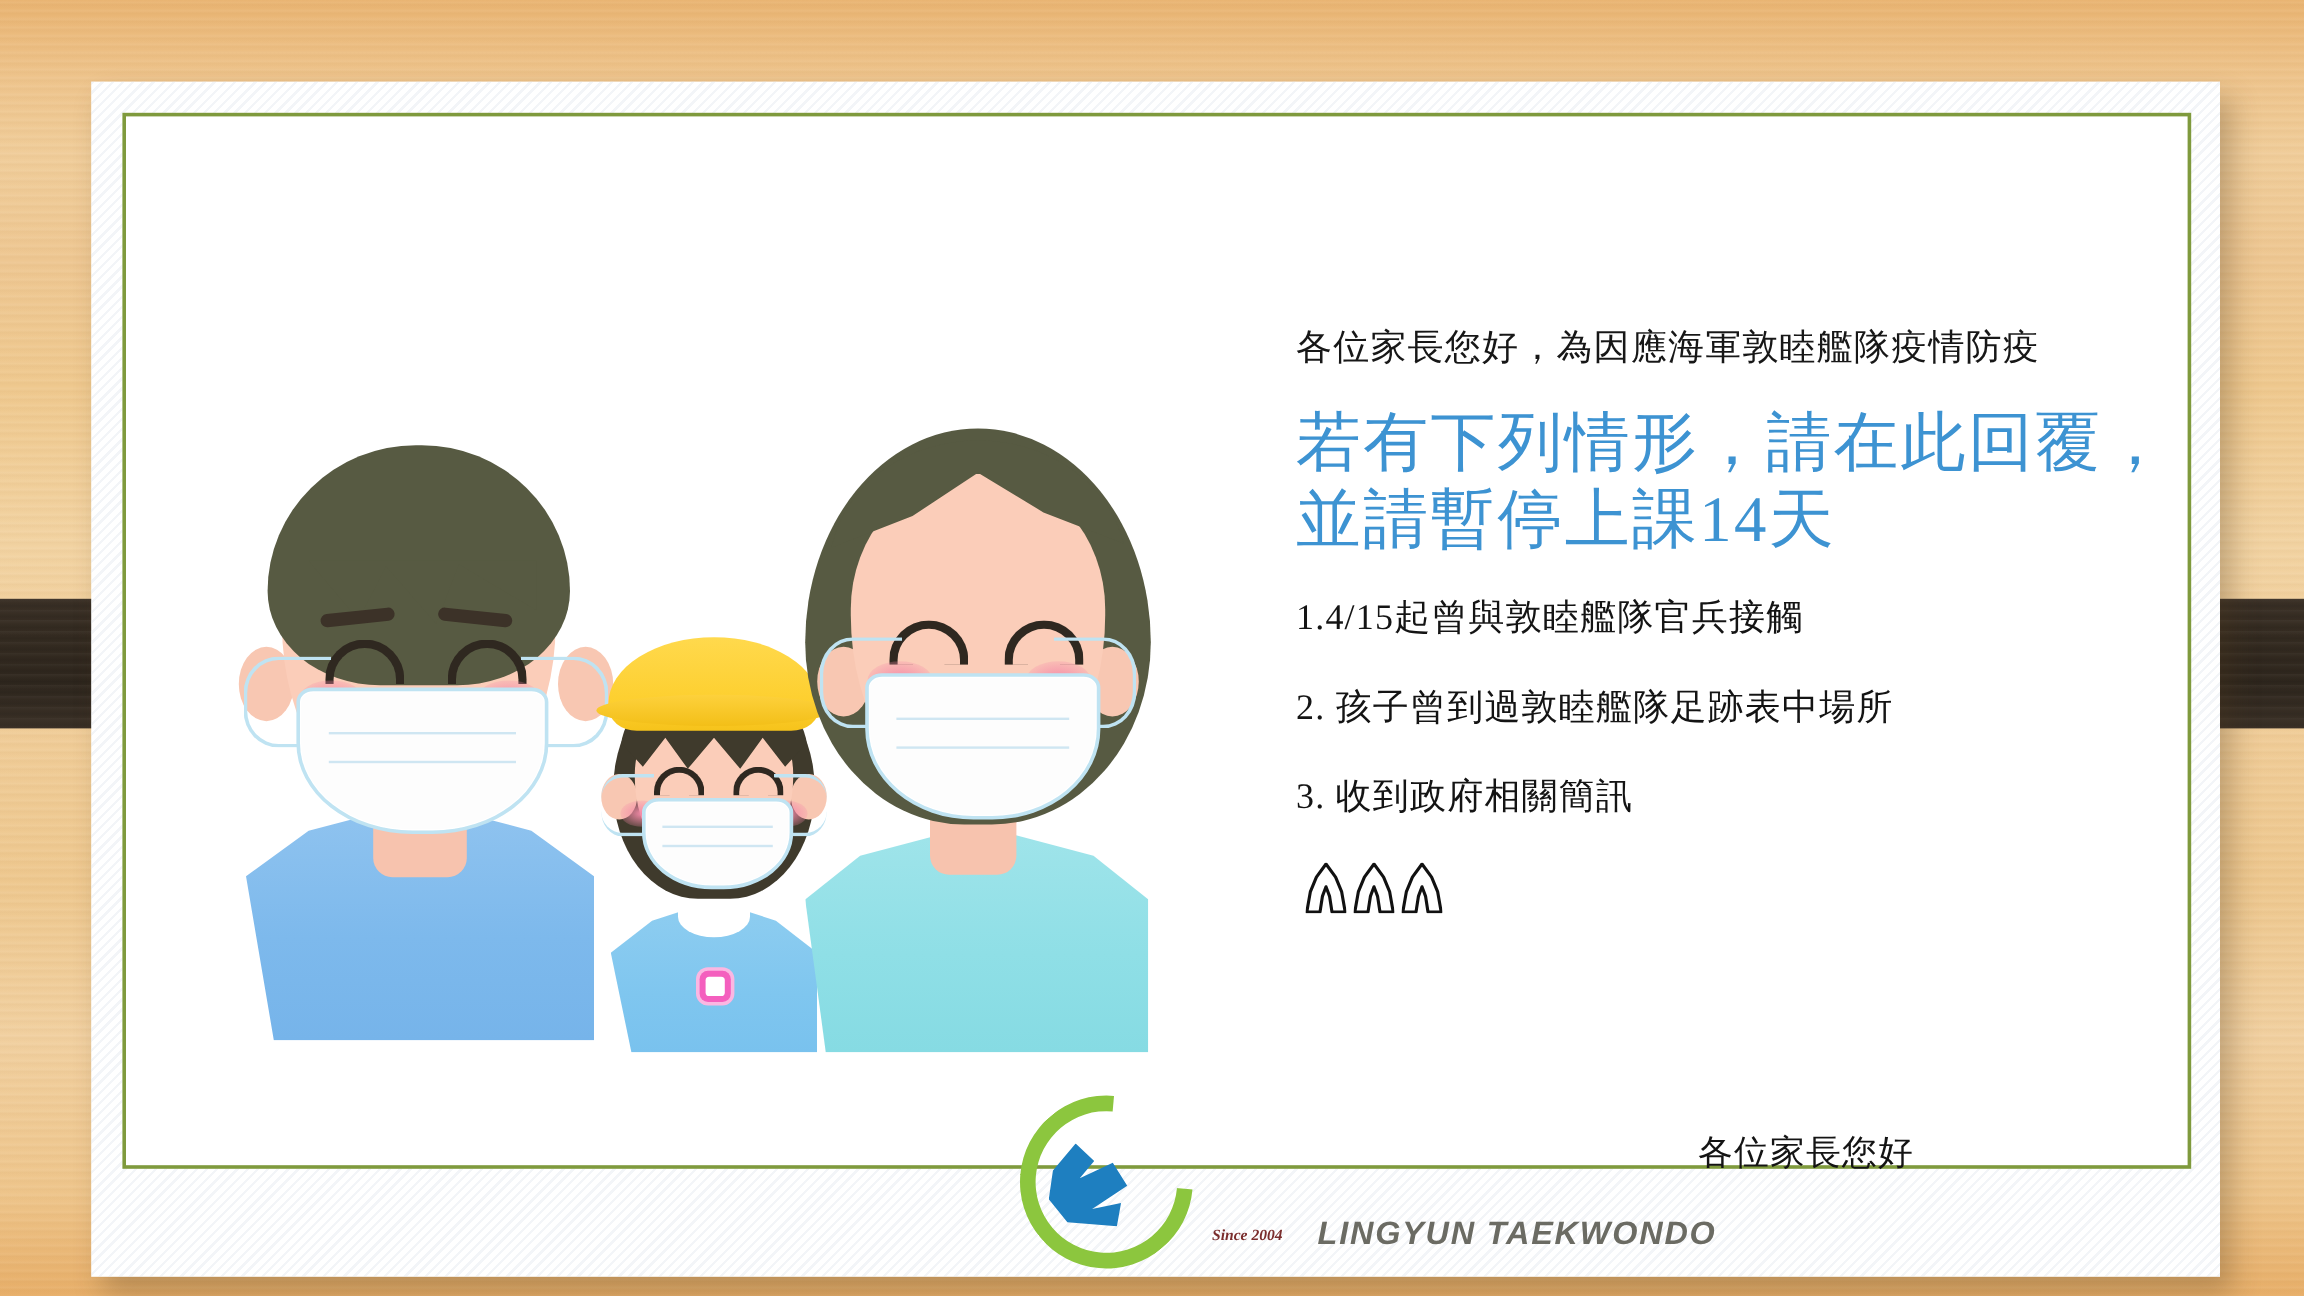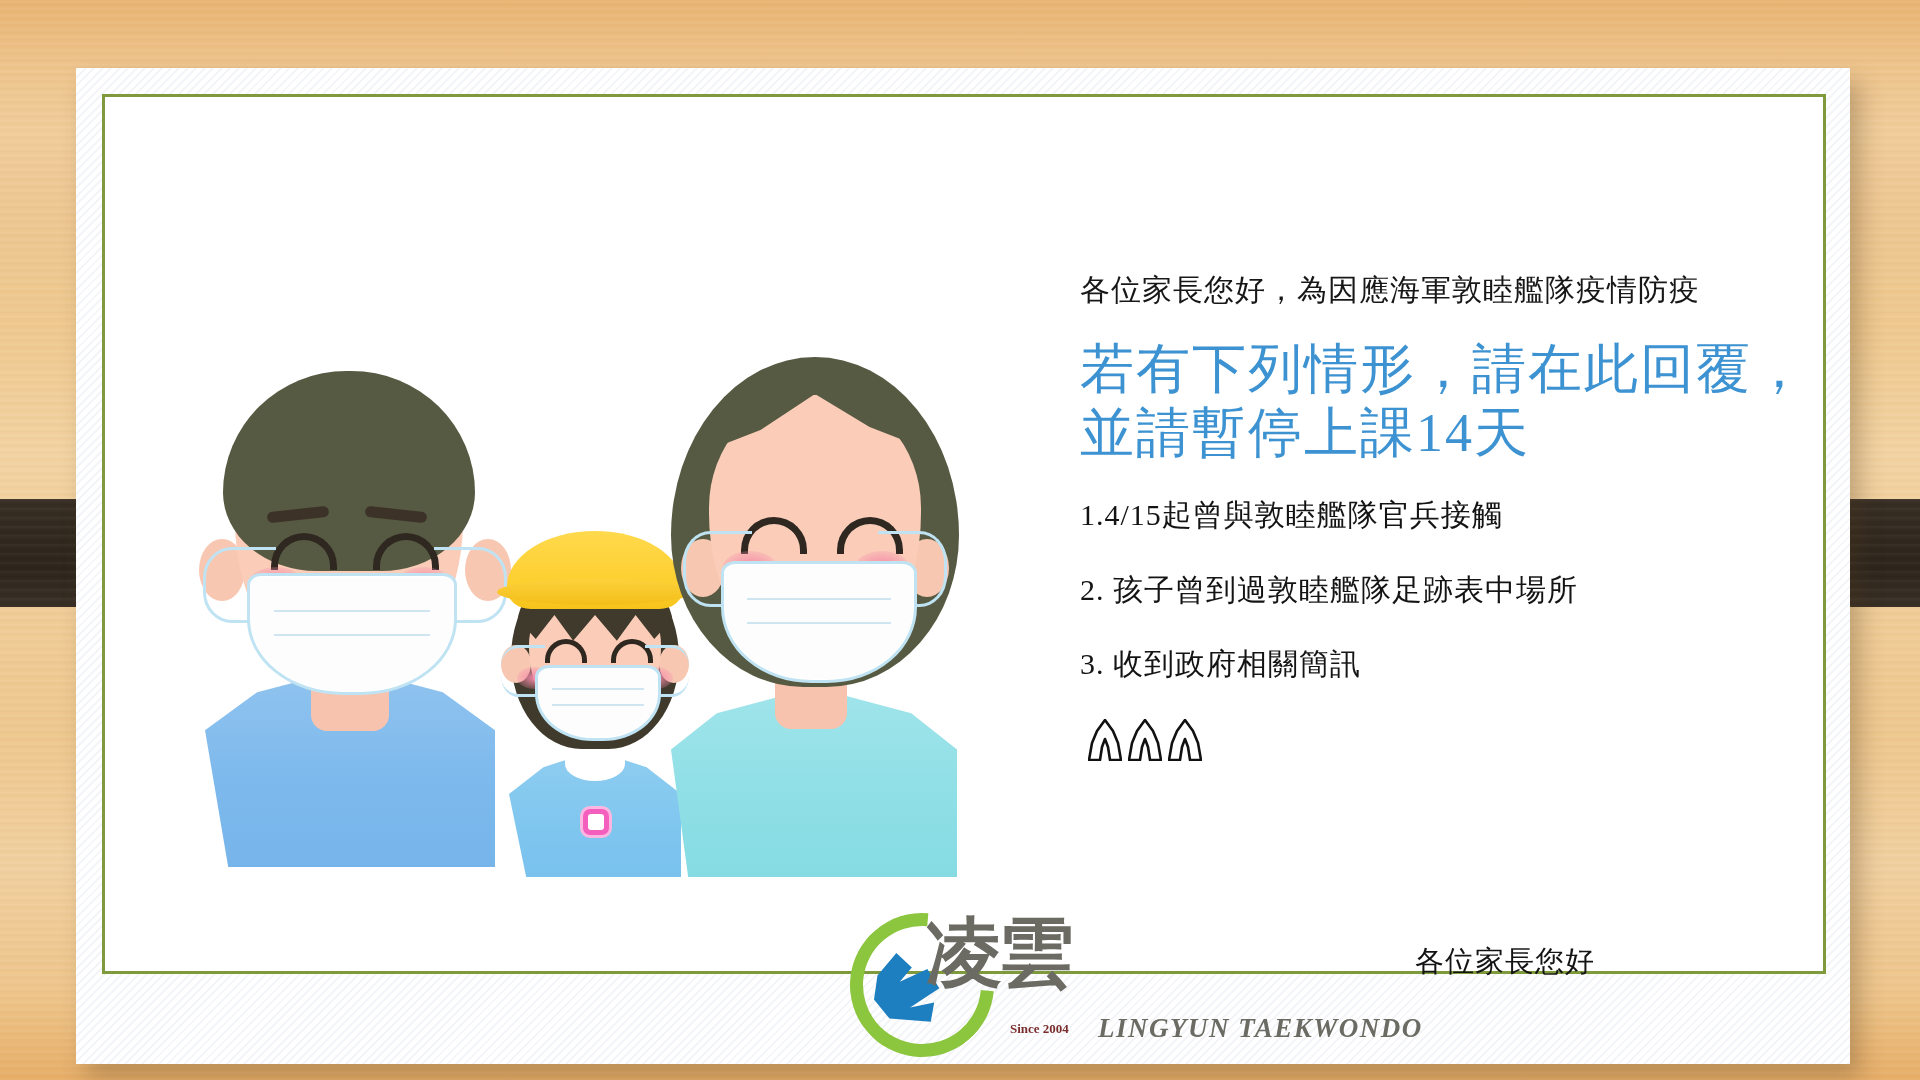--- a/index.html
+++ b/index.html
@@ -194,26 +194,26 @@
     font-family:"Liberation Serif",serif;letter-spacing:-4px;line-height:1;
     font-weight:700;
   }
   .logo .cjk2{
     position:absolute;left:255px;top:26px;font-size:56px;color:#1e7fc0;
     font-weight:700;letter-spacing:-2px;line-height:1;white-space:nowrap;
   }
   .logo .cjk2 .gray{color:#6b6b63;}
   .logo .since{
     position:absolute;left:170px;top:112px;font-size:13px;color:#7a2d2d;
-    font-weight:700;
+    font-weight:700;font-style:italic;
   }
   .logo .latin{
     position:absolute;left:258px;top:104px;font-size:27px;color:#6b6b63;
     font-style:italic;font-weight:700;letter-spacing:1.5px;
-    font-family:Liberation Serif, serif;white-space:nowrap;
+    font-family:Liberation Sans, sans-serif;white-space:nowrap;
   }
 </style>
 </head>
 <body>
 
 <div id="poster">
 
   <div class="wood-band"></div>
 
   <div class="mat">
@@ -315,20 +315,19 @@
         </div>
       </div>
 
       <div class="signature">
         <span class="s1">各位家長您好</span>
       </div>
 
       <div class="logo">
         <div class="ring"></div>
         <div class="brush-blue"></div>
-        <div class="cjk">凌雲</div>
         <div class="since">Since 2004</div>
         <div class="latin">LINGYUN TAEKWONDO</div>
       </div>
 
     </div>
   </div>
 </div>
 
 </body></html>

